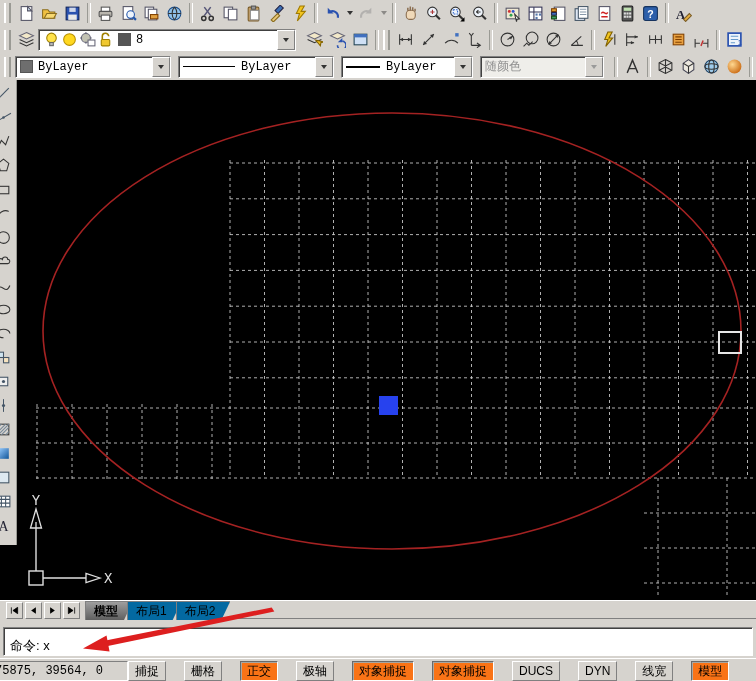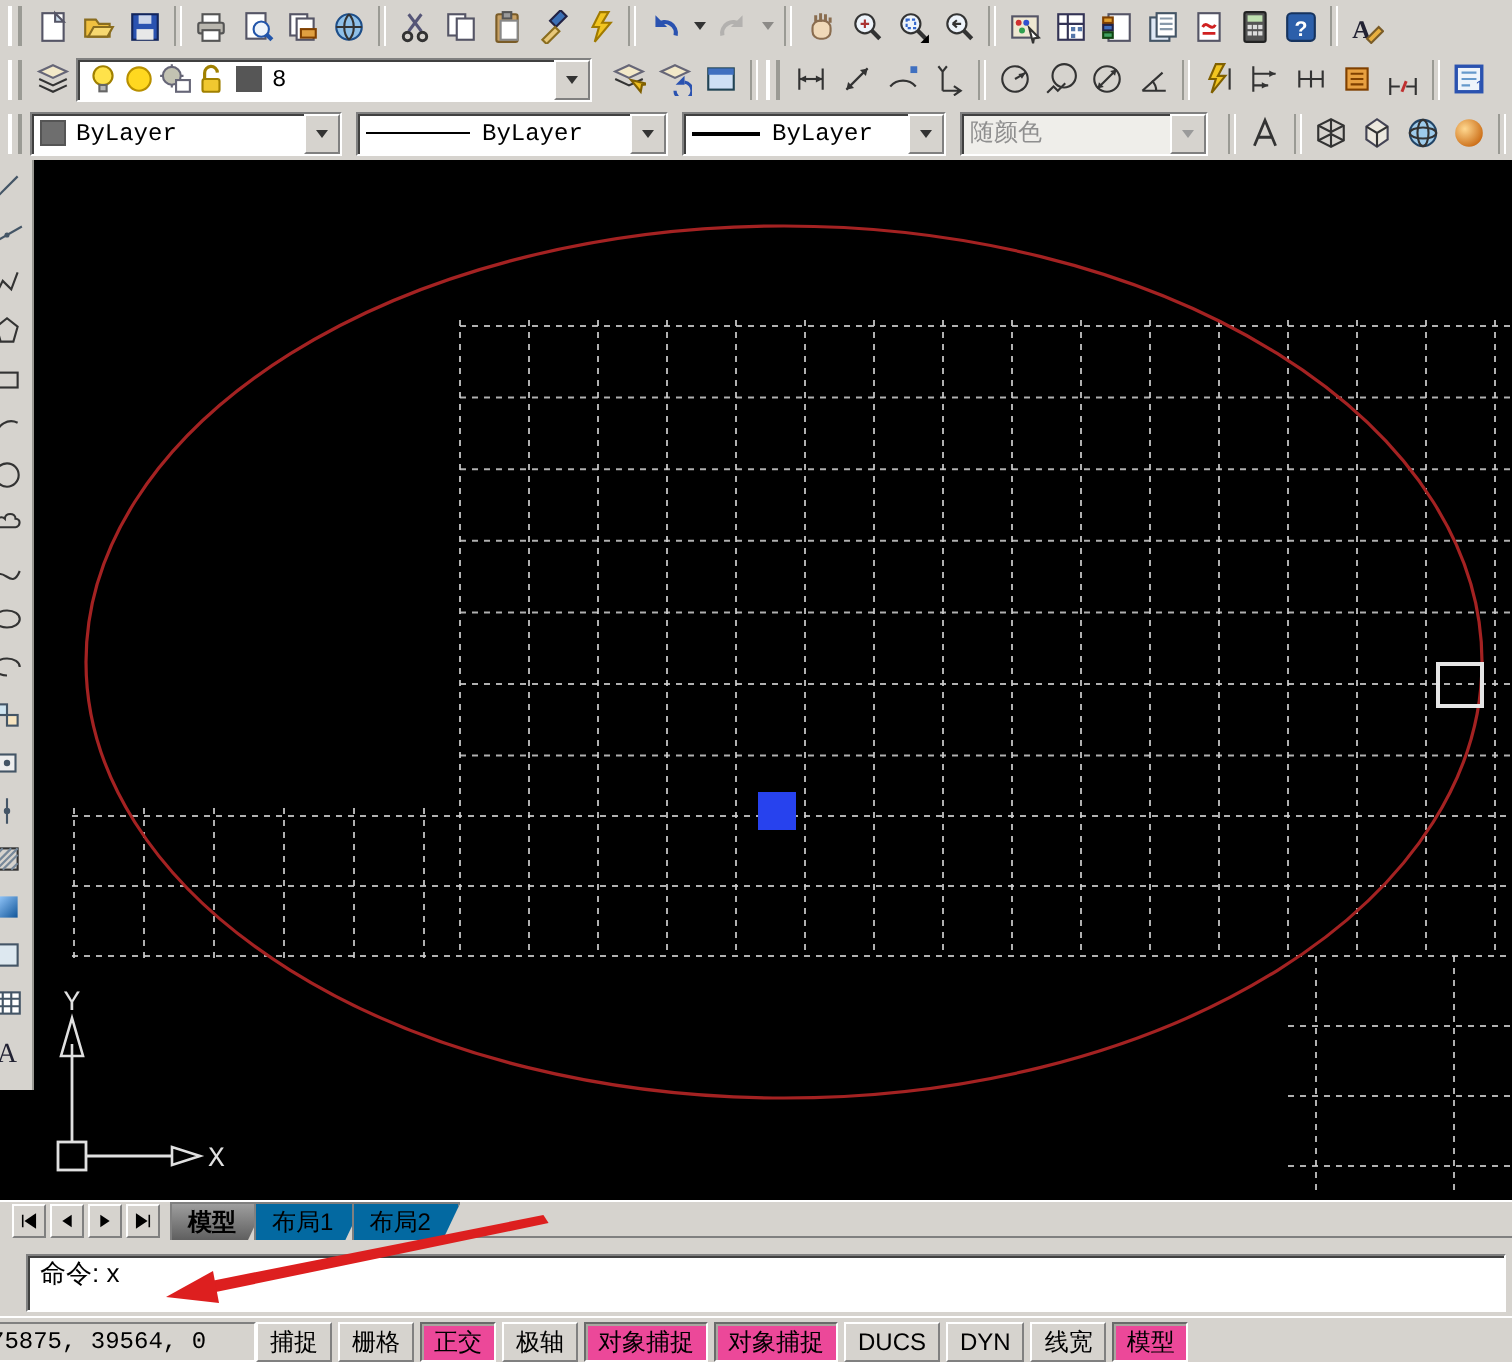--- a/index.html
+++ b/index.html
@@ -34,31 +34,31 @@
   #tabbar{position:absolute;left:0;top:600px;width:756px;height:20px;background:#d6d3ce;display:flex;
         align-items:flex-start;border-top:1px solid #fff;z-index:4;}
   .navbtn{width:15px;height:15px;margin:1px 1px;background:#d6d3ce;border:1px solid;border-color:#fff #808080 #808080 #fff;
         display:flex;align-items:center;justify-content:center;flex:0 0 auto;}
   .tab{height:17px;padding:1px 14px 0 8px;margin-right:-6px;font-size:12px;line-height:16px;
         background:#0369a1;border:1px solid #808080;border-bottom:none;
         clip-path:polygon(0 0,100% 0,calc(100% - 9px) 100%,0 100%);flex:0 0 auto;}
   .tab.active{background:linear-gradient(#9e9e9e,#5f5f5f);font-weight:bold;color:#000;}
   #tabspacer{flex:1;height:17px;border-bottom:1px solid #808080;}
   #cmdwin{position:absolute;left:0;top:620px;width:756px;height:38px;background:#d6d3ce;z-index:4;}
-  #cmdline{position:absolute;left:13px;top:7px;right:3px;height:27px;background:#fff;
+  #cmdline{position:absolute;left:3px;top:7px;right:3px;height:27px;background:#fff;
         border:1px solid;border-color:#808080 #fff #fff #808080;box-shadow:inset 1px 1px 0 #404040;
-        display:flex;align-items:flex-start;padding-left:6px;font-size:13px;}
+        display:flex;align-items:flex-end;padding-left:6px;font-size:13px;}
   #statusbar{position:absolute;left:0;top:658px;width:756px;height:23px;background:#d6d3ce;
         border-top:1px solid #fff;display:flex;align-items:center;z-index:4;}
   #coords{position:absolute;left:-12px;top:2px;width:132px;height:18px;background:#d6d3ce;
         border:1px solid;border-color:#808080 #fff #fff #808080;display:flex;align-items:center;
         padding-left:6px;font-family:"Liberation Mono",monospace;font-size:12px;white-space:nowrap;overflow:hidden;}
-  .stbtn{height:18px;padding:0 6px;margin-right:3px;display:flex;align-items:center;font-size:12px;
+  .stbtn{height:18px;padding:0 6px;margin-right:18px;display:flex;align-items:center;font-size:12px;
         background:#d6d3ce;border:1px solid;border-color:#fff #808080 #808080 #fff;flex:0 0 auto;white-space:nowrap;}
-  .stbtn.pressed{border-color:#6a6a6a #fff #fff #6a6a6a;background:#ec4899;box-shadow:inset 1px 1px 0 #a9a6a0;}
+  .stbtn.pressed{border-color:#6a6a6a #fff #fff #6a6a6a;background:#f97316;box-shadow:inset 1px 1px 0 #a9a6a0;}
   #stbtns{position:absolute;left:128px;top:2px;display:flex;}
   #annotation-arrow{position:absolute;left:0;top:0;width:756px;height:681px;z-index:50;pointer-events:none;}
   .ic{display:flex;}
 </style>
 </head>
 <body>
 
 <div class="row" id="row1">
   <span class="grip"></span>
   <div style="display:flex;align-items:center;">

